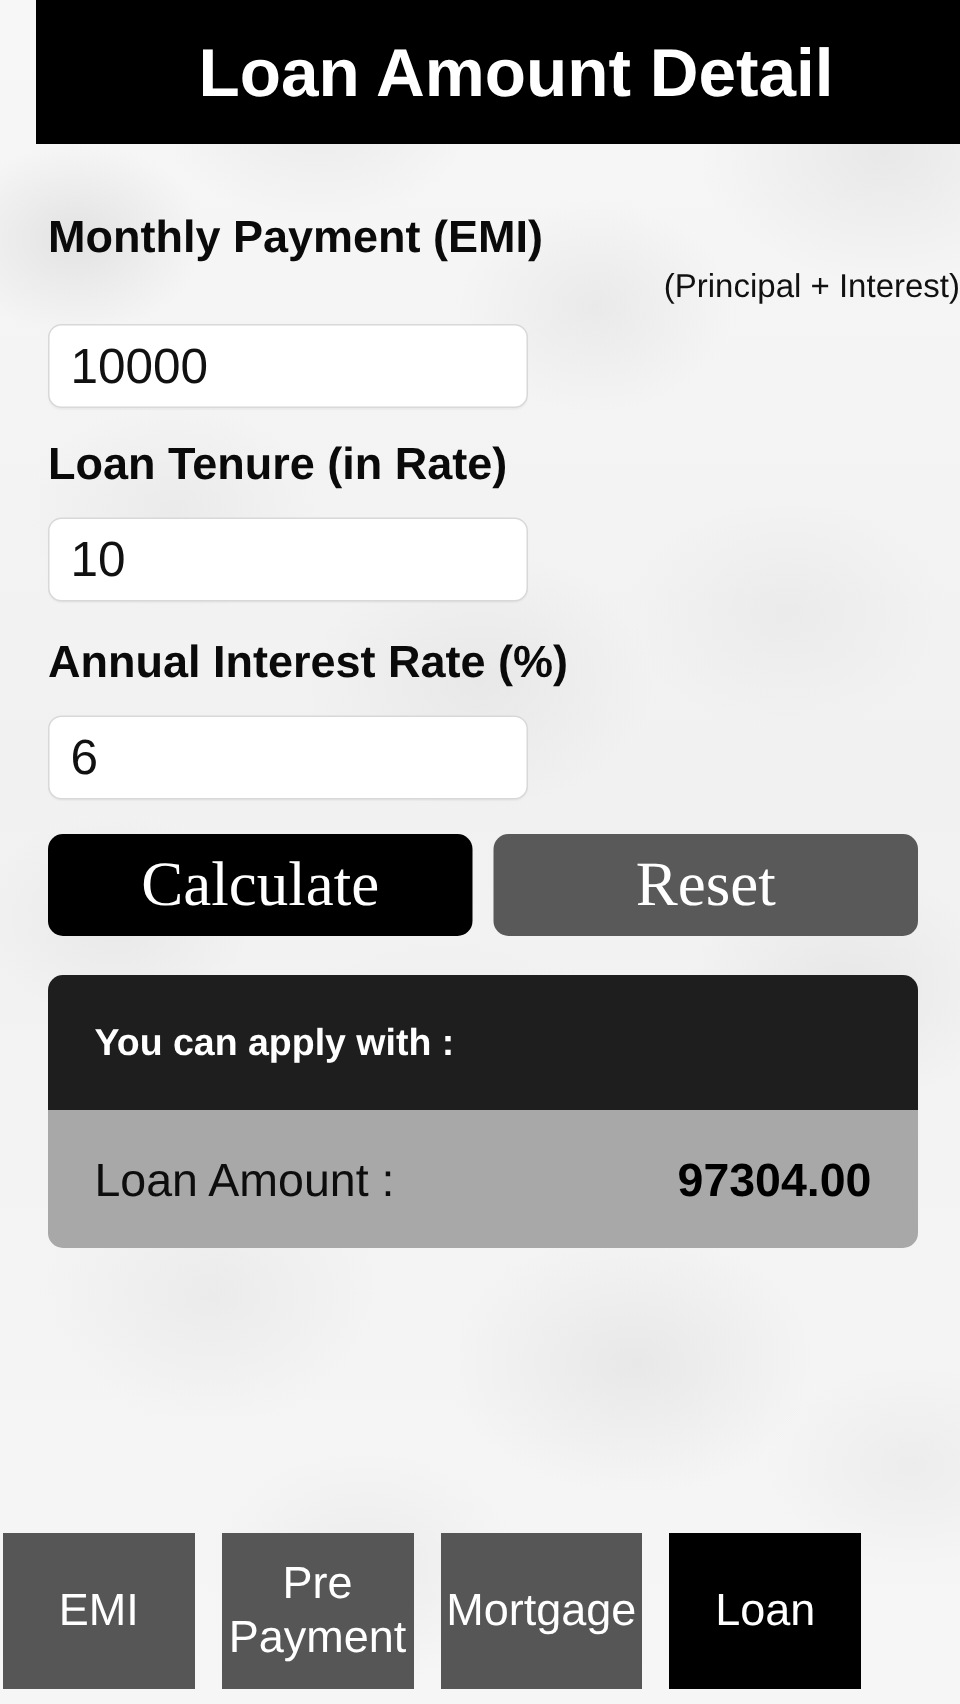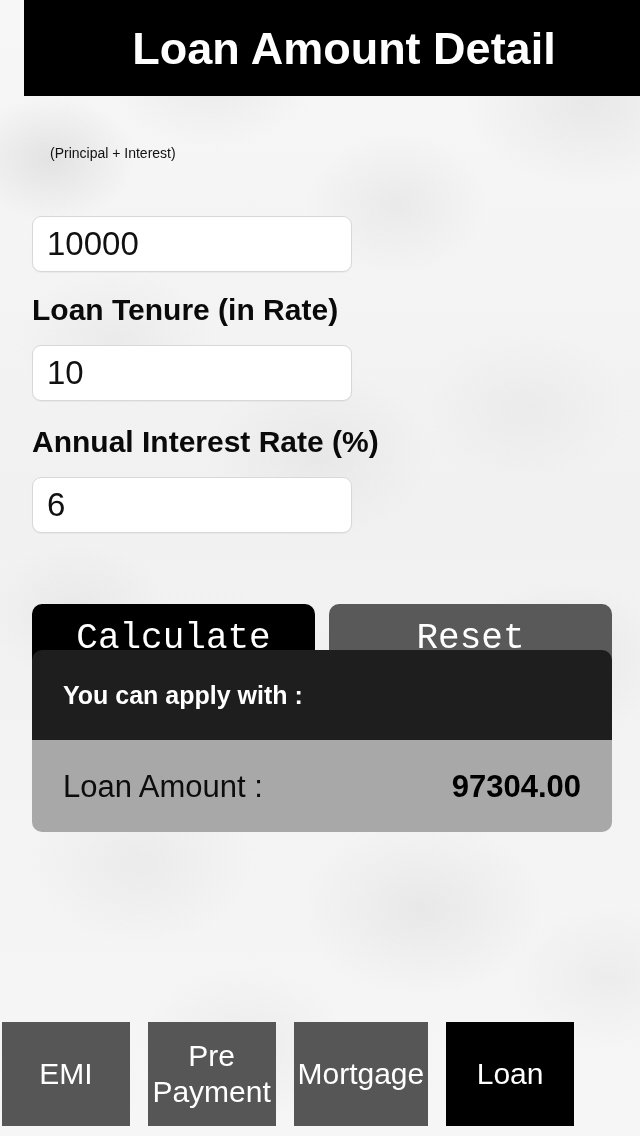--- a/index.html
+++ b/index.html
@@ -67,26 +67,27 @@
   .field-group { position: absolute; left: 0; width: 640px; }
   .field-label {
     font-size: 30px;
     font-weight: bold;
     color: #0a0a0a;
     margin-left: 32px;
     line-height: 38px;
     white-space: nowrap;
   }
   .field-sublabel {
-    font-size: 14px;
+    font-size: 22px;
     font-weight: normal;
     color: #111111;
     margin-left: 50px;
     line-height: 26px;
     white-space: nowrap;
+    text-align: right;
   }
   .text-input {
     position: absolute;
     left: 32px;
     width: 320px;
     height: 56px;
     box-sizing: border-box;
     background: #ffffff;
     border: 1px solid #d8d8d8;
     border-radius: 9px;
@@ -99,29 +100,28 @@
   }
 
   
   .btn {
     position: absolute;
     height: 68px;
     box-sizing: border-box;
     border: none;
     border-radius: 10px;
     color: #ffffff;
-    font-family: Liberation Mono, monospace;
-    font-size: 36px;
+    font-family: Liberation Serif, serif;
+    font-size: 42px;
     font-weight: normal;
     cursor: pointer;
     display: flex;
     align-items: center;
     justify-content: center;
     padding: 0;
-    margin-top: 48px;
   }
   .btn-calculate {
     left: 32px;
     top: 556px;
     width: 283px;
     background: #000000;
   }
   .btn-reset {
     left: 329px;
     top: 556px;
@@ -212,20 +212,21 @@
 
 <div id="app">
 
   <div class="title-bar">
     <span class="title">Loan Amount Detail</span>
   </div>
 
   <div class="form">
 
     <div class="field-group" style="top:44px;">
+      <div class="field-label">Monthly Payment (EMI)</div>
       <div class="field-sublabel">(Principal + Interest)</div>
       <input class="text-input" type="text" style="top: 76px;" value="10000">
     </div>
 
     <div class="field-group" style="top:195px;">
       <div class="field-label">Loan Tenure (in Rate)</div>
       <input class="text-input" type="text" style="top: 54px;" value="10">
     </div>
 
     <div class="field-group" style="top:327px;">

